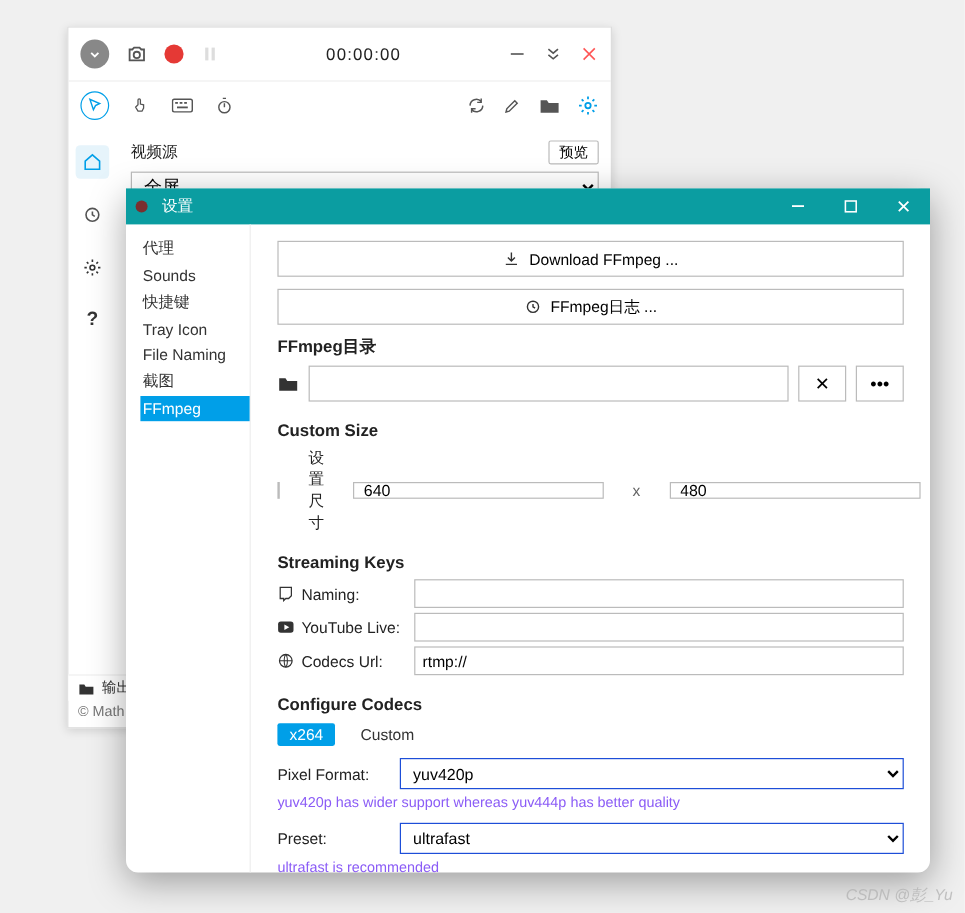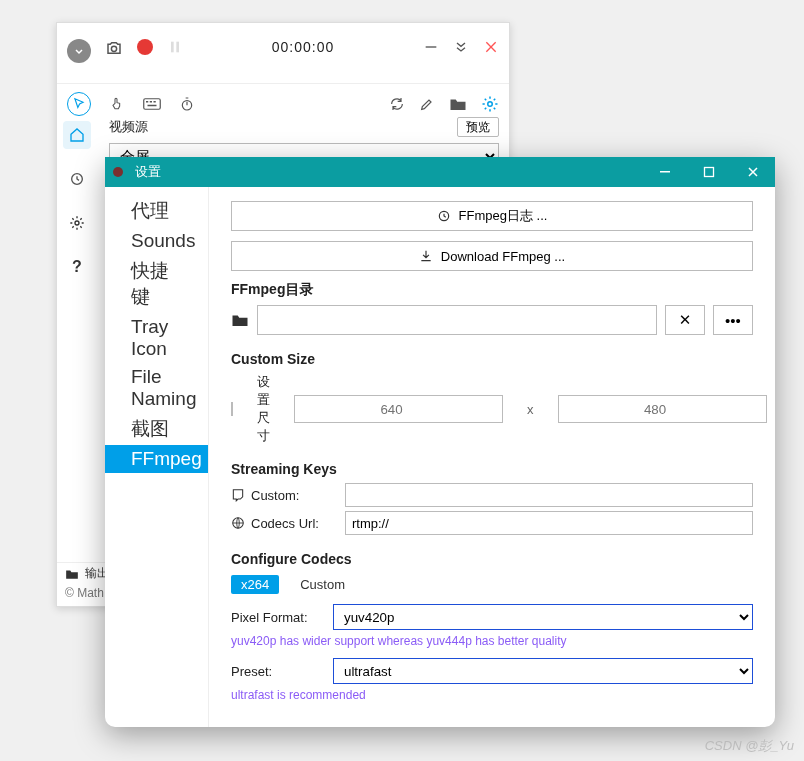--- a/index.html
+++ b/index.html
@@ -1,20 +1,20 @@
 <!DOCTYPE html>
 <html><head>
 <meta charset="utf-8">
 <style>
 * { box-sizing: border-box; margin: 0; padding: 0; font-family: "Microsoft YaHei", "Segoe UI", Arial, sans-serif; }
 body { background: #f0f0f0; width: 804px; height: 761px; position: relative; overflow: hidden; }
 
 
 .main-window { position: absolute; left: 56px; top: 22px; width: 454px; height: 585px; background: #fff; border: 1px solid #ddd; box-shadow: 0 2px 8px rgba(0,0,0,0.15); }
-.main-topbar { height: 44px; display: flex; align-items: flex-start; padding: 0 10px; gap: 14px; margin-top: 16px; }
+.main-topbar { height: 44px; display: flex; align-items: center; padding: 0 10px; gap: 14px; }
 .circle-btn { width: 24px; height: 24px; border-radius: 50%; display: inline-flex; align-items: center; justify-content: center; }
 .timer { font-size: 14px; color: #222; flex: 1; text-align: center; letter-spacing: 1px; }
 .ic { display: inline-flex; align-items: center; justify-content: center; color: #555; }
 .toolbar2 { height: 40px; display: flex; align-items: center; padding: 0 10px; gap: 18px; border-top: 1px solid #eee; }
 .toolbar2 .right { margin-left: auto; display: flex; gap: 14px; align-items: center; }
 
 .left-rail { position: absolute; left: 0; top: 88px; bottom: 0; width: 40px; display: flex; flex-direction: column; align-items: center; gap: 16px; padding-top: 10px; }
 .rail-item { width: 28px; height: 28px; display: flex; align-items: center; justify-content: center; color: #555; border-radius: 4px; }
 .rail-item.active { background: #e6f4fb; color: #009fe8; }
 
@@ -28,32 +28,32 @@
 
 
 .settings-window { position: absolute; left: 105px; top: 157px; width: 670px; height: 570px; background: #fff; box-shadow: 0 8px 30px rgba(0,0,0,0.35); border-radius: 10px; }
 .titlebar { height: 30px; background: #0b9da1; color: #fff; display: flex; align-items: center; padding: 0 0 0 8px; font-size: 13px; gap: 8px; }
 .titlebar .circle { width: 10px; height: 10px; border-radius: 50%; background: #7a2f2f; margin-right: 4px; }
 .tb-right { margin-left: auto; display: flex; }
 .tb-btn { width: 44px; height: 30px; display: flex; align-items: center; justify-content: center; color: #fff; }
 
 .settings-body { display: flex; height: calc(100% - 30px); }
 .settings-nav { width: 104px; border-right: 1px solid #eee; padding-top: 8px; }
-.nav-item { font-size: 19px; color: #333; padding: 3px 26px; cursor: pointer; }
+.nav-item { font-size: 13px; color: #333; padding: 3px 2px; cursor: pointer; margin-left: 12px; }
 .nav-item.active { background: #009fe8; color: #fff; }
 
 .settings-pane { flex: 1; padding: 14px 22px; overflow: auto; font-size: 13px; color: #222; }
 .wide-btn { width: 100%; height: 30px; border: 1px solid #bbb; background: #fff; display: flex; align-items: center; justify-content: center; gap: 8px; margin-bottom: 10px; font-size: 13px; }
 .section-title { font-weight: 700; font-size: 14px; margin: 8px 0 6px; }
 .dir-row { display: flex; gap: 8px; align-items: center; }
 .dir-input { flex: 1; height: 30px; border: 1px solid #bbb; padding: 0 8px; }
 .small-btn { width: 40px; height: 30px; border: 1px solid #bbb; background: #fff; display: flex; align-items: center; justify-content: center; font-size: 15px; }
 .size-row { display: flex; align-items: center; gap: 24px; margin-top: 6px; }
 .cb { width: 14px; height: 14px; border: 1px solid #bbb; background: #fff; display: inline-block; }
-.num-input { height: 28px; border: 1px solid #bbb; text-align: center; padding: 0 22px 0 8px; color: #737373; }
+.num-input { height: 14px; border: 1px solid #bbb; text-align: left; padding: 0 22px 0 8px; color: #000000; }
 .x-lbl { color: #666; }
 
 .stream-row { display: flex; align-items: center; gap: 10px; margin: 4px 0; }
 .stream-row .lbl { width: 104px; display: flex; align-items: center; gap: 6px; }
 .stream-input { flex: 1; height: 24px; border: 1px solid #bbb; padding: 0 6px; font-size: 13px; }
 
 .tabs { display: flex; gap: 11px; margin: 8px 0 10px; }
 .tab { padding: 2px 10px; font-size: 13px; color: #333; cursor: pointer; }
 .tab.active { background: #009fe8; color: #fff; border-radius: 2px; }
 
@@ -232,33 +232,33 @@
       <div class="nav-item">Tray Icon</div>
       <div class="nav-item">File Naming</div>
       <div class="nav-item">截图</div>
       <div class="nav-item active">FFmpeg</div>
     </div>
 
     <div class="settings-pane">
       <button class="wide-btn">
         <span class="ic">
             <svg width="14" height="14" viewBox="0 0 24 24">
+              <path d="M12 3v12M7 10l5 5 5-5M4 20h16" stroke="#333" stroke-width="2" fill="none"></path>
+            </svg>
+          </span>
+        <span>Download FFmpeg ...</span>
+      </button>
+      <button class="wide-btn">
+        <span class="ic">
+            <svg width="14" height="14" viewBox="0 0 24 24">
               <circle cx="12" cy="12" r="8" fill="none" stroke="#333" stroke-width="2"></circle>
               <path d="M12 8v4l3 2" stroke="#333" stroke-width="2" fill="none"></path>
             </svg>
           </span>
         <span>FFmpeg日志 ...</span>
-      </button>
-      <button class="wide-btn">
-        <span class="ic">
-            <svg width="14" height="14" viewBox="0 0 24 24">
-              <path d="M12 3v12M7 10l5 5 5-5M4 20h16" stroke="#333" stroke-width="2" fill="none"></path>
-            </svg>
-          </span>
-        <span>Download FFmpeg ...</span>
       </button>
 
       <div class="section-title">FFmpeg目录</div>
       <div class="dir-row">
         <span class="ic">
             <svg width="18" height="16" viewBox="0 0 24 20">
               <path d="M2 4h7l2 3h11v11H2z" fill="#333"></path>
             </svg>
           </span>
         <input class="dir-input" value="" style="">
@@ -276,21 +276,33 @@
       </div>
 
       <div class="section-title" style="margin-top:16px">Streaming Keys</div>
       <div class="stream-row">
         <div class="lbl">
             <span class="ic">
               <svg width="14" height="14" viewBox="0 0 24 24">
                 <path d="M4 3h16v12l-4 4h-4l-3 3v-3H4z" fill="none" stroke="#333" stroke-width="1.8"></path>
               </svg>
             </span>
-            <span>Custom:</span>
+            <span>Naming:</span>
+          </div>
+        <input class="stream-input" value="" style="">
+      </div>
+      <div class="stream-row">
+        <div class="lbl">
+            <span class="ic">
+              <svg width="14" height="12" viewBox="0 0 24 18">
+                <rect x="1" y="1" width="22" height="16" rx="4" fill="#333"></rect>
+                <path d="M10 5v8l7-4z" fill="#fff"></path>
+              </svg>
+            </span>
+            <span>YouTube Live:</span>
           </div>
         <input class="stream-input" value="" style="">
       </div>
       <div class="stream-row">
         <div class="lbl">
             <span class="ic">
               <svg width="14" height="14" viewBox="0 0 24 24">
                 <circle cx="12" cy="12" r="9" fill="none" stroke="#333" stroke-width="1.8"></circle>
                 <path d="M3 12h18M12 3c3 3 3 15 0 18M12 3c-3 3-3 15 0 18" fill="none" stroke="#333" stroke-width="1.5"></path>
               </svg>

